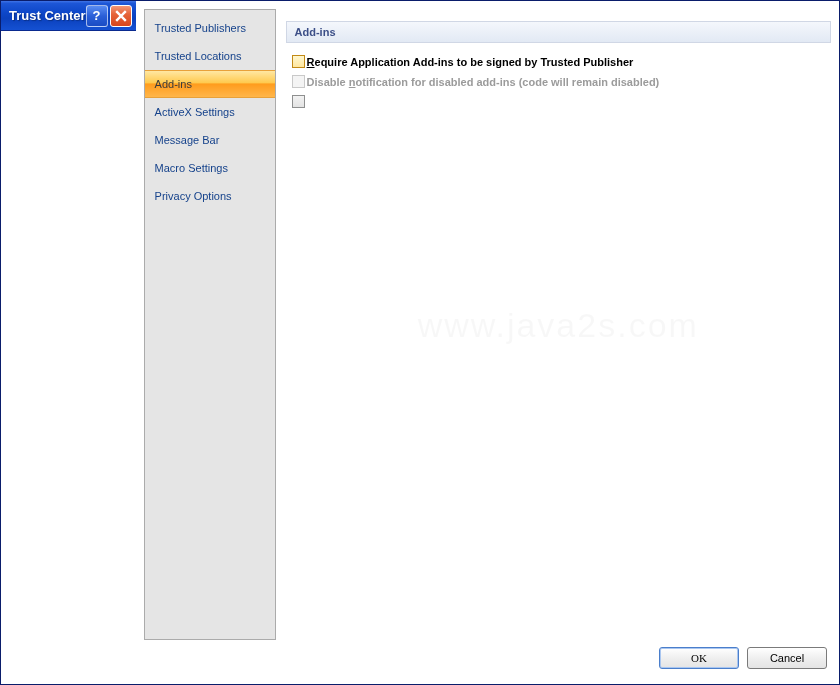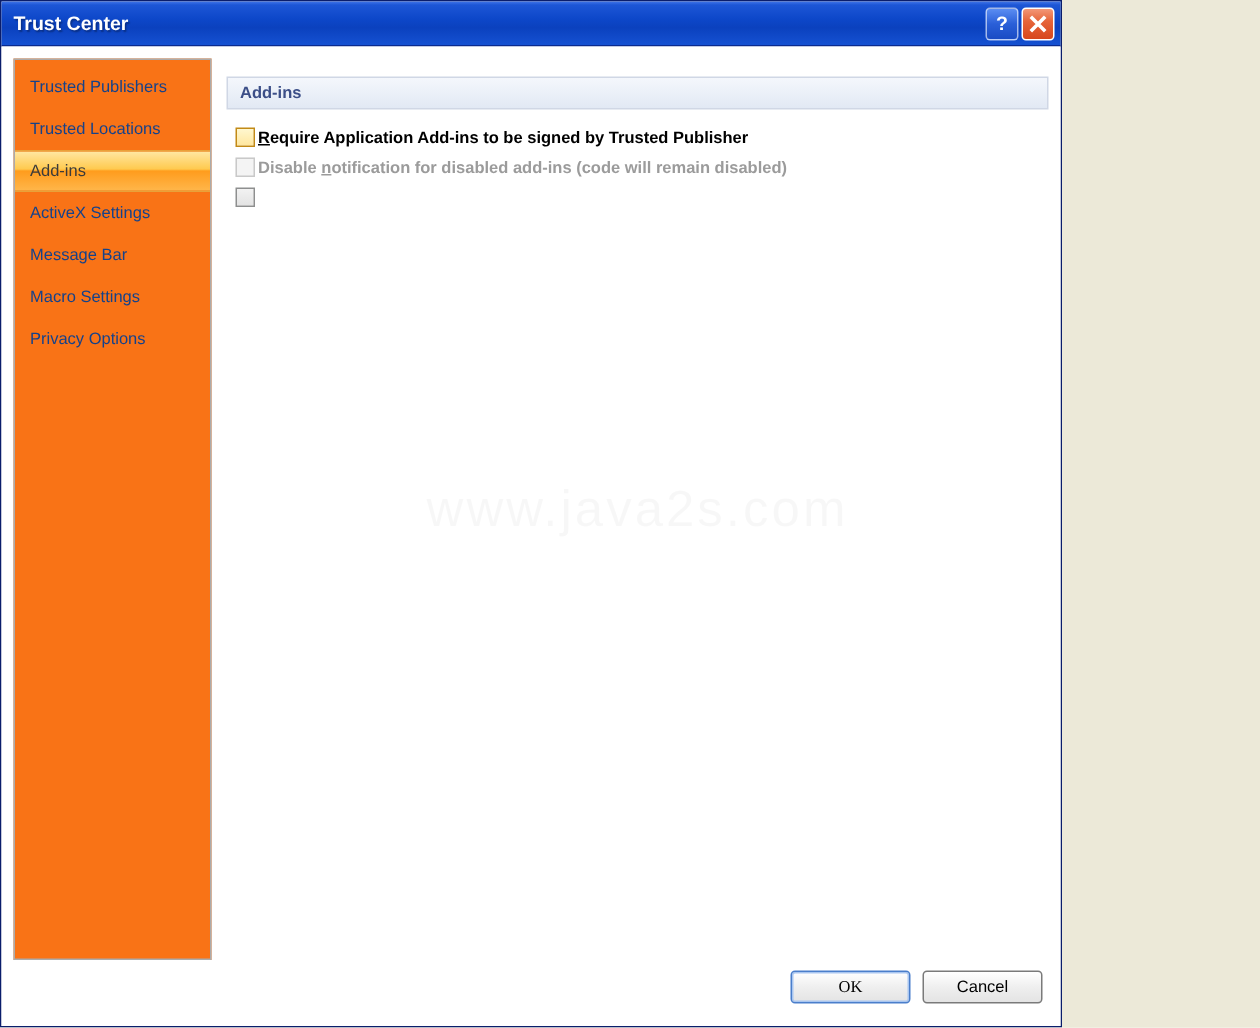--- a/index.html
+++ b/index.html
@@ -6,25 +6,25 @@
   html, body {
     margin: 0; padding: 0;
     width: 840px; height: 685px;
     font-family: "Segoe UI", Tahoma, Arial, sans-serif;
     font-size: 12px;
     background: #ece9d8;
     overflow: hidden;
   }
 
   .dialog {
-    width: 708px; height: 685px;
+    width: 840px; height: 685px;
     border: 1px solid #0a1d6b;
     background: #ffffff;
     display: flex;
-    flex-direction: column;
+    flex-direction: row;
   }
 
   
   .titlebar {
     height: 30px;
     background: linear-gradient(to bottom,
       #3f74e8 0%,
       #1d56d6 8%,
       #0d47c9 40%,
       #0b41be 60%,
@@ -79,21 +79,21 @@
   .upper {
     flex: 1;
     display: flex;
     gap: 10px;
   }
 
   
   .sidebar {
     width: 132px;
     border: 1px solid #ababab;
-    background: #f97316;
+    background: #e5e5e5;
     padding-top: 4px;
     display: flex;
     flex-direction: column;
   }
   .nav-item {
     padding: 7px 10px;
     color: #15428b;
     cursor: pointer;
     font-size: 11px;
     line-height: 14px;

